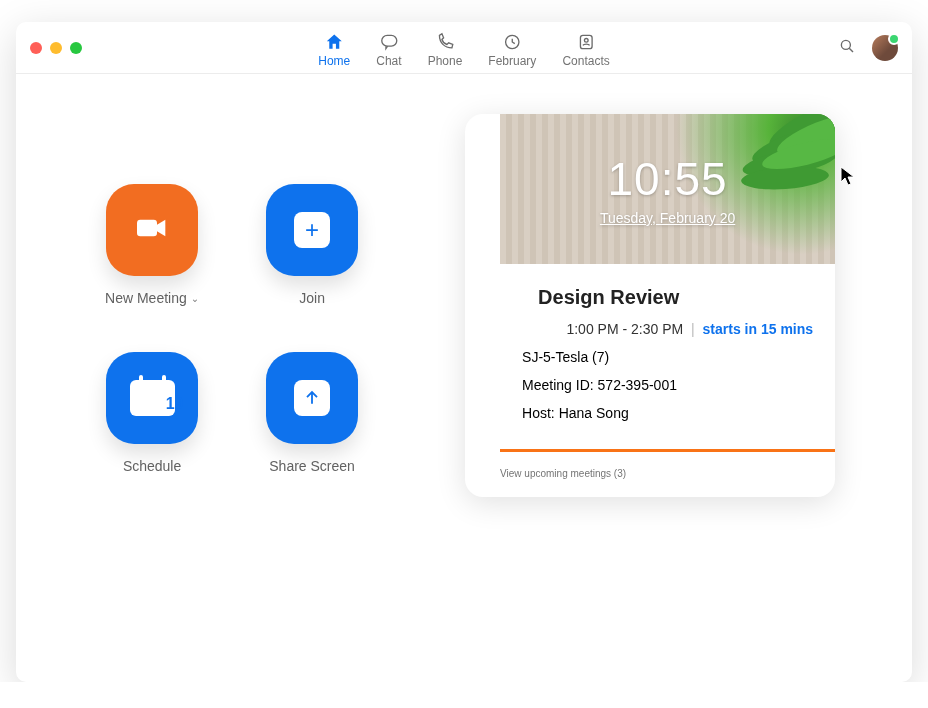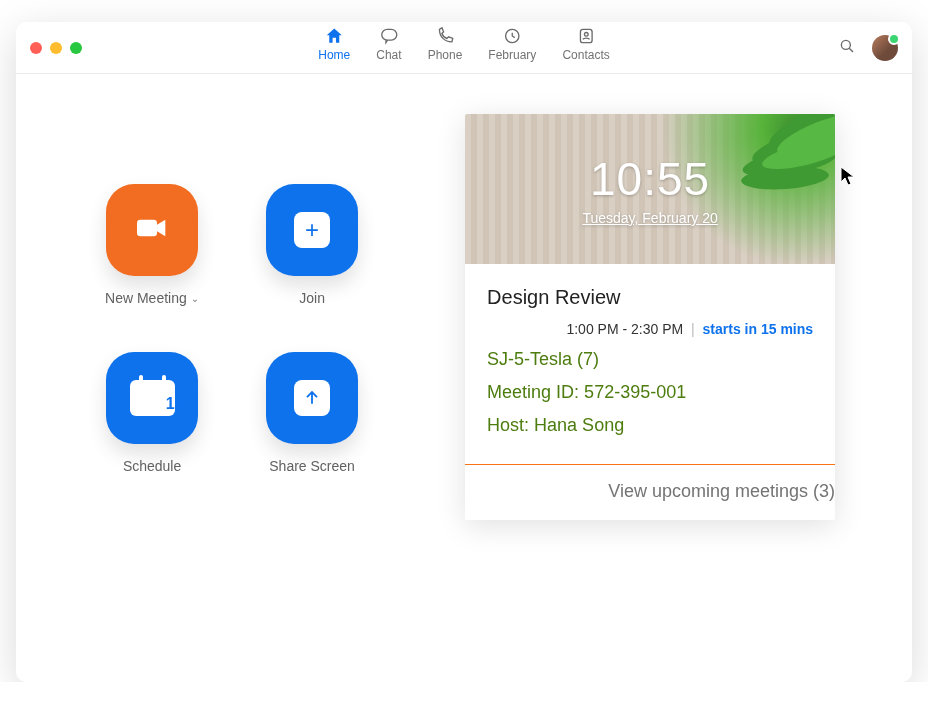--- a/index.html
+++ b/index.html
@@ -17,21 +17,21 @@
     display:flex; align-items:center; padding: 0 14px;
     position:relative;
   }
   .traffic { display:flex; gap:8px; }
   .tl { width:12px; height:12px; border-radius:50%; }
   .tl.red { background:#ff5f57; }
   .tl.yellow { background:#febc2e; }
   .tl.green { background:#28c840; }
   .nav {
     position:absolute; left:50%; top:0; transform:translateX(-50%);
-    height:100%; display:flex; gap:26px; 
+    height:100%; display:flex; gap:26px; align-items:center;
   }
   .nav-item {
     display:flex; flex-direction:column; align-items:center; gap:2px;
     font-size:12px; color:#737373; cursor:pointer;
     padding-top:4px;
   }
   .nav-item.active { color:#0e72ed; }
   .nav-item .icon-slot { width:20px; height:20px; display:flex; align-items:center; justify-content:center;}
   .right-tools { margin-left:auto; display:flex; align-items:center; gap:16px; }
   .search-icon { color:#6b6b6b; cursor:pointer; }
@@ -72,48 +72,48 @@
   }
   .cal::before, .cal::after{
     content:""; position:absolute; top:-5px; width:4px; height:9px; background:#fff; border-radius:2px;
   }
   .cal::before{ left:9px; } .cal::after{ right:9px; }
   .arrow-up { color:#0e72ed; }
   .vcam { color:#fff; }
   .chevron { font-size:10px; color:#808080;}
   .right-pane { flex:1; padding:40px 50px 0 10px; display:flex; flex-direction:column; align-items:stretch;}
   .card {
-    width:100%; max-width:370px; border-radius:2px; background:#fff;
+    width:100%; max-width:370px; border-radius:18px; background:#fff;
     box-shadow: 0 6px 30px rgba(0,0,0,0.12);
     overflow:hidden; align-self:center;
-    display:flex; flex-direction:column;
+    display:flex; flex-direction:column;padding-left:35px;
   }
   .card-hero {
     height:150px;
     background:
       radial-gradient(circle at 90% 10%, #3a8b2e 0%, #57b33a 10%, transparent 38%),
       repeating-linear-gradient(90deg, #d9cfc3 0 6px, #cfc4b6 6px 12px);
     position:relative;
     display:flex; flex-direction:column; align-items:center; justify-content:center;
     color:#fff; text-shadow:0 1px 3px rgba(0,0,0,0.25);
   }
   .leaves {
     position:absolute; top:-10px; right:-10px; width:150px; height:110px; pointer-events:none;
   }
   .clock-time { font-size:46px; font-weight:400; letter-spacing:1px;}
   .clock-date { font-size:14px; margin-top:4px; font-weight:400;text-decoration:underline;}
   .card-body { padding:22px 22px 28px 22px; display:flex; flex-direction:column; gap:12px;}
-  .meeting-title { font-size:20px; font-weight:400; color:#222;}
+  .meeting-title { font-size:20px; font-weight:700; color:#222;margin-left:16px;}
   .meeting-time { font-size:14px; color:#333;text-align:right;}
   .divider { color:#bbb; margin:0 4px;}
   .starts-in { color:#0e72ed; font-weight:600;}
-  .meeting-line { font-size:18px; color:#4d7c0f;}
+  .meeting-line { font-size:14px; color:#000000;}
   .card-footer {
-    border-top:1px solid #f97316; text-align:right; padding:16px 0 18px 0;
-    font-size:18px; color:#747474; cursor:pointer;
+    border-top:3px solid #f97316; text-align:left; padding:16px 0 18px 0;
+    font-size:10px; color:#747474; cursor:pointer;
   }
   .cursor {
     position:absolute; top:144px; left:824px; pointer-events:none;
   }
 </style>
 </head>
 <body>
 
 <div class="window">
 

